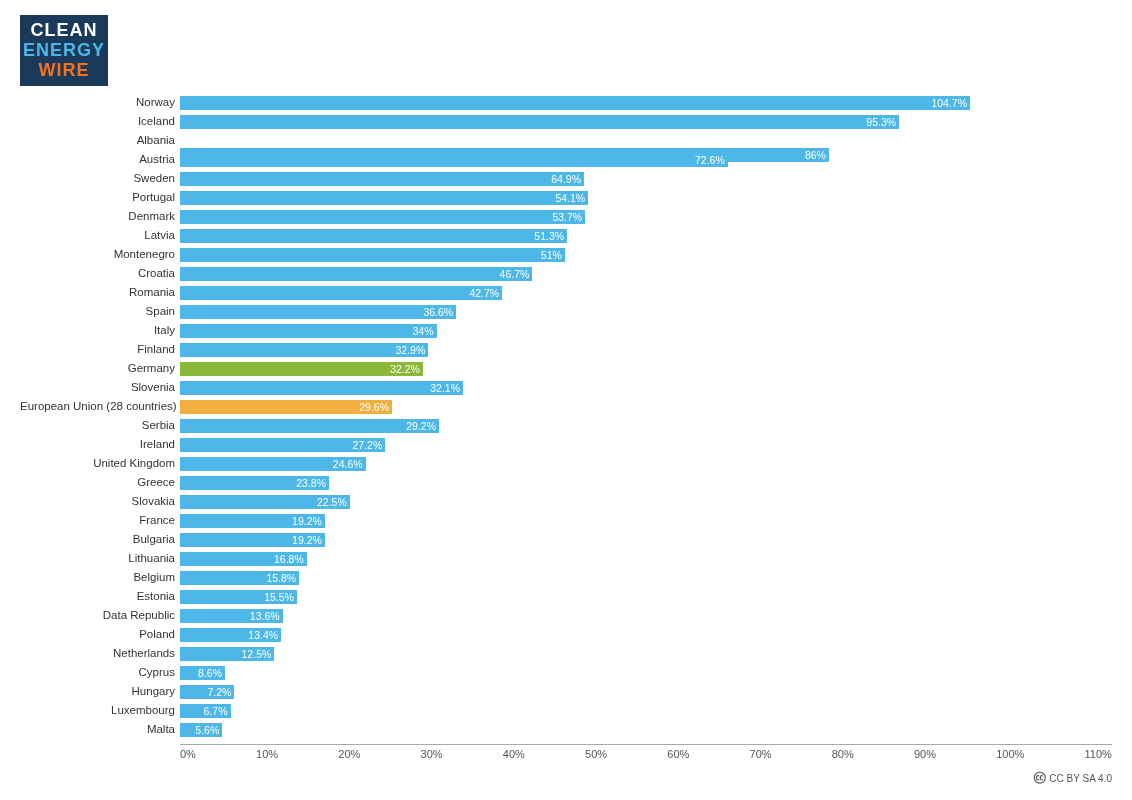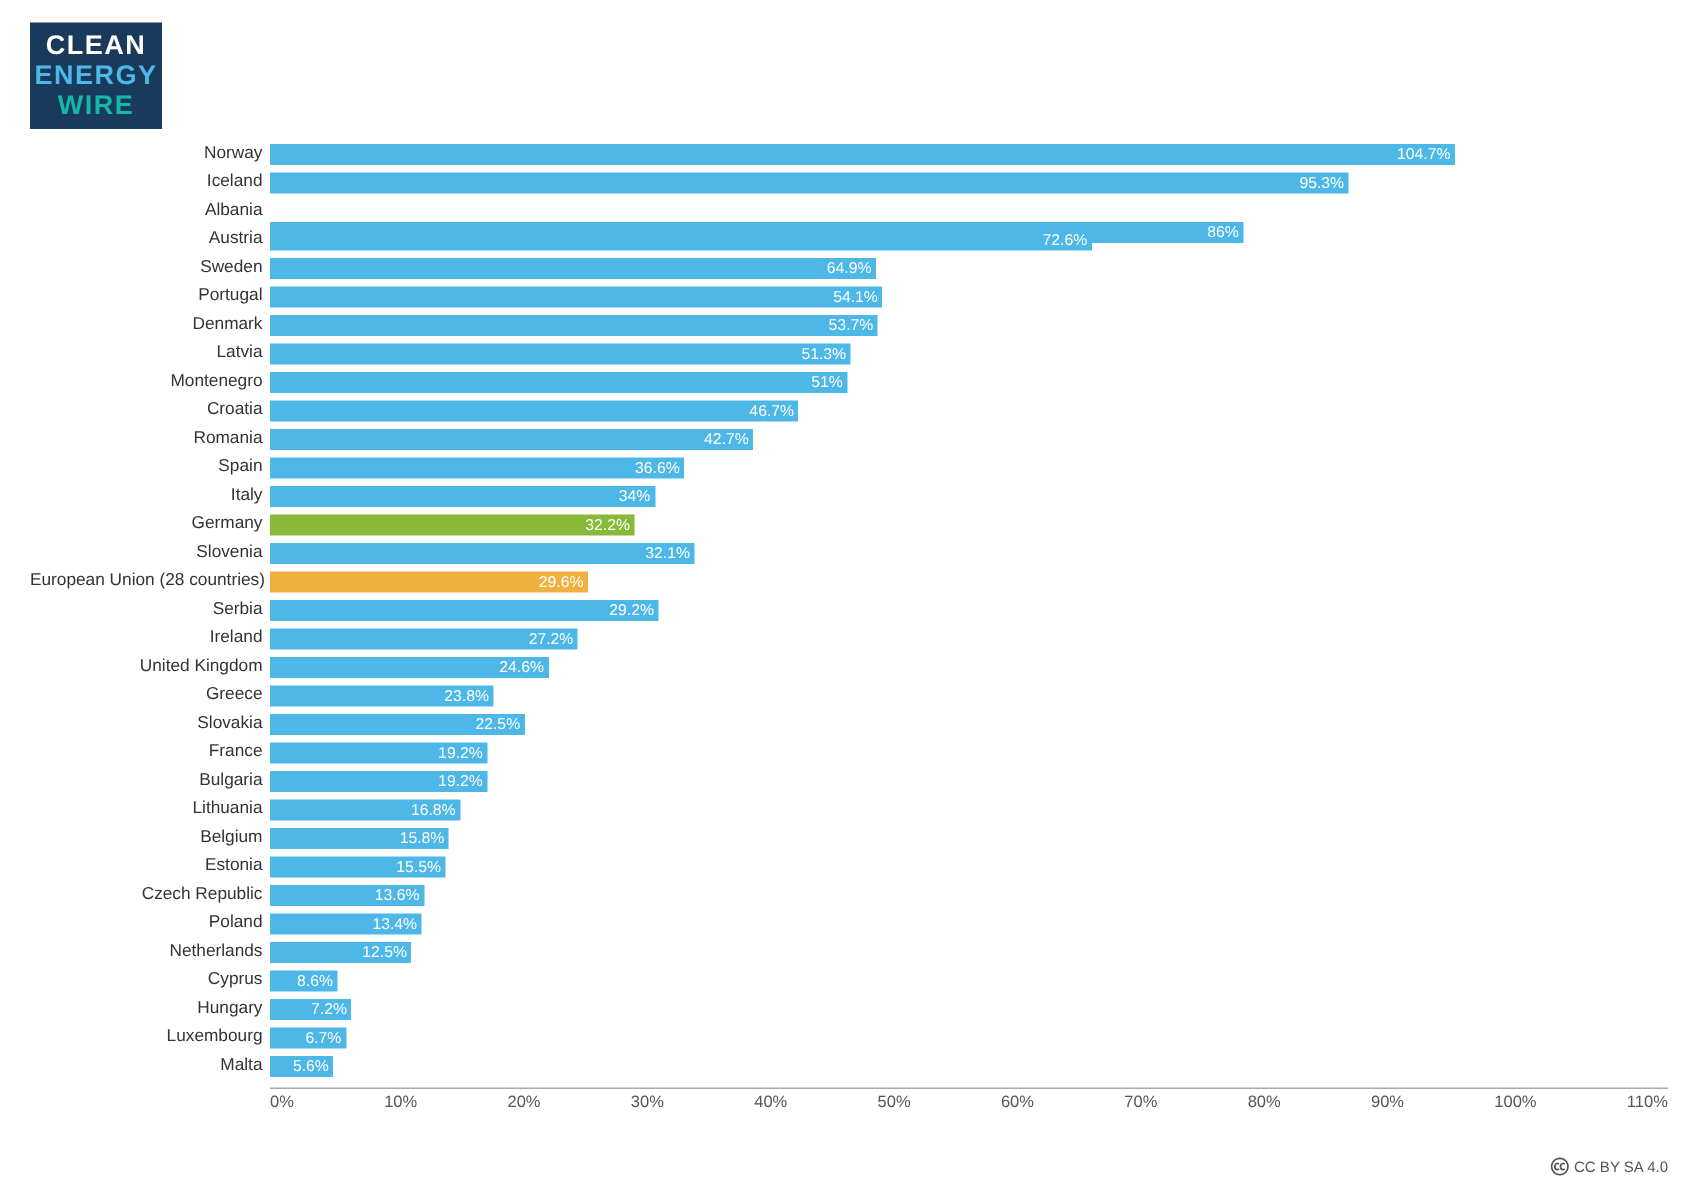--- a/index.html
+++ b/index.html
@@ -45,21 +45,21 @@
       flex-shrink: 0;
     }
     .logo-line {
       font-size: 18px;
       font-weight: 900;
       letter-spacing: 1px;
       line-height: 1.1;
     }
     .logo-clean { color: #fff; }
     .logo-energy { color: #4db8e8; }
-    .logo-wire { color: #14b8a6; }
+    .logo-wire { color: #f97316; }
     .chart-area {
       display: flex;
       flex-direction: column;
       width: 100%;
       margin-top: 4px;
     }
     .chart-container {
       display: flex;
       flex-direction: column;
       width: 100%;
@@ -250,20 +250,28 @@
         </div>
         <div class="bar-row">
           <div class="bar-label">Italy</div>
           <div class="bar-wrapper">
             <div class="bar bar-blue" style="width: 256.545px;">
               <span class="bar-value">34%</span>
             </div>
           </div>
         </div>
         <div class="bar-row">
+          <div class="bar-label">Finland</div>
+          <div class="bar-wrapper">
+            <div class="bar bar-blue" style="width: 248.245px;">
+              <span class="bar-value">32.9%</span>
+            </div>
+          </div>
+        </div>
+        <div class="bar-row">
           <div class="bar-label">Germany</div>
           <div class="bar-wrapper">
             <div class="bar bar-green" style="width: 242.964px;">
               <span class="bar-value">32.2%</span>
             </div>
           </div>
         </div>
         <div class="bar-row">
           <div class="bar-label">Slovenia</div>
           <div class="bar-wrapper">
@@ -354,21 +362,21 @@
         </div>
         <div class="bar-row">
           <div class="bar-label">Estonia</div>
           <div class="bar-wrapper">
             <div class="bar bar-blue" style="width: 116.955px;">
               <span class="bar-value">15.5%</span>
             </div>
           </div>
         </div>
         <div class="bar-row">
-          <div class="bar-label">Czech Republic</div>
+          <div class="bar-label">Data Republic</div>
           <div class="bar-wrapper">
             <div class="bar bar-blue" style="width: 102.618px;">
               <span class="bar-value">13.6%</span>
             </div>
           </div>
         </div>
         <div class="bar-row">
           <div class="bar-label">Poland</div>
           <div class="bar-wrapper">
             <div class="bar bar-blue" style="width: 101.109px;">

